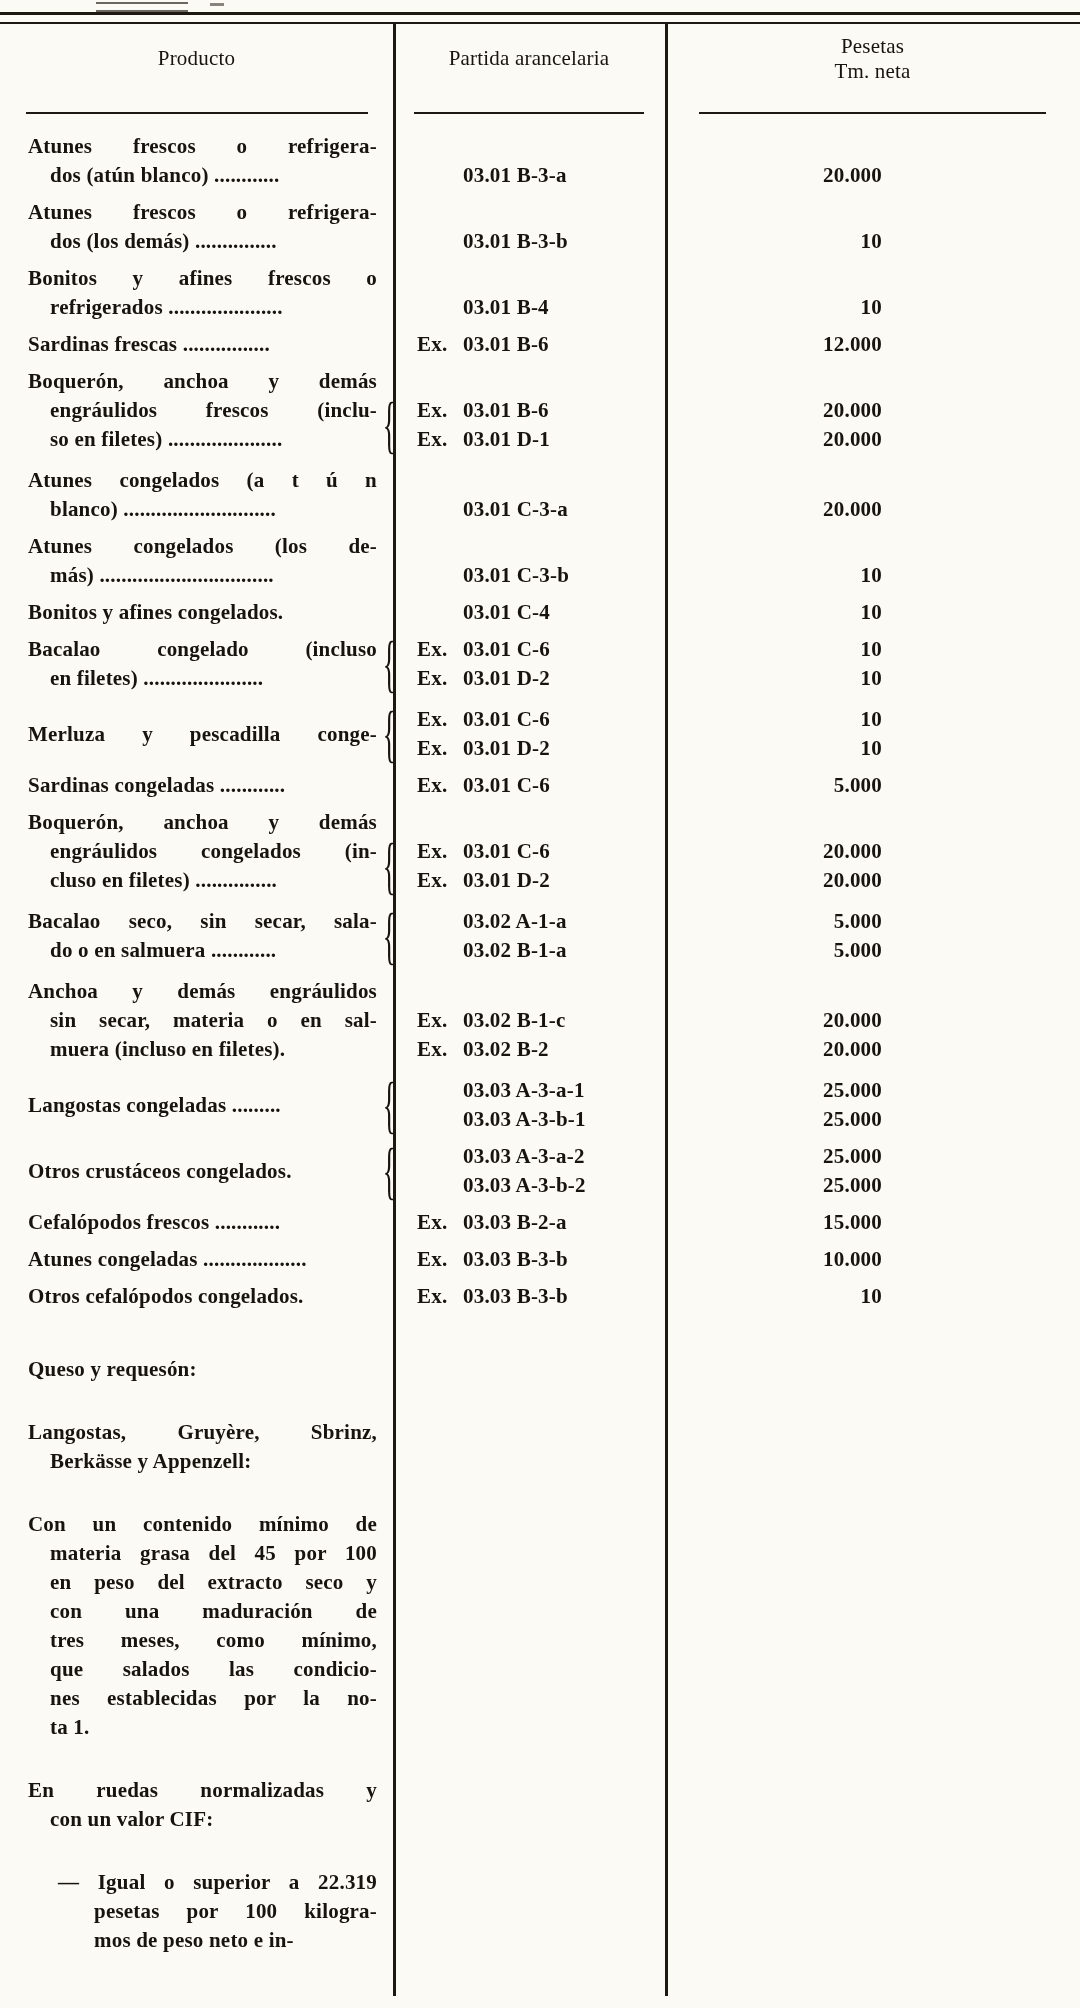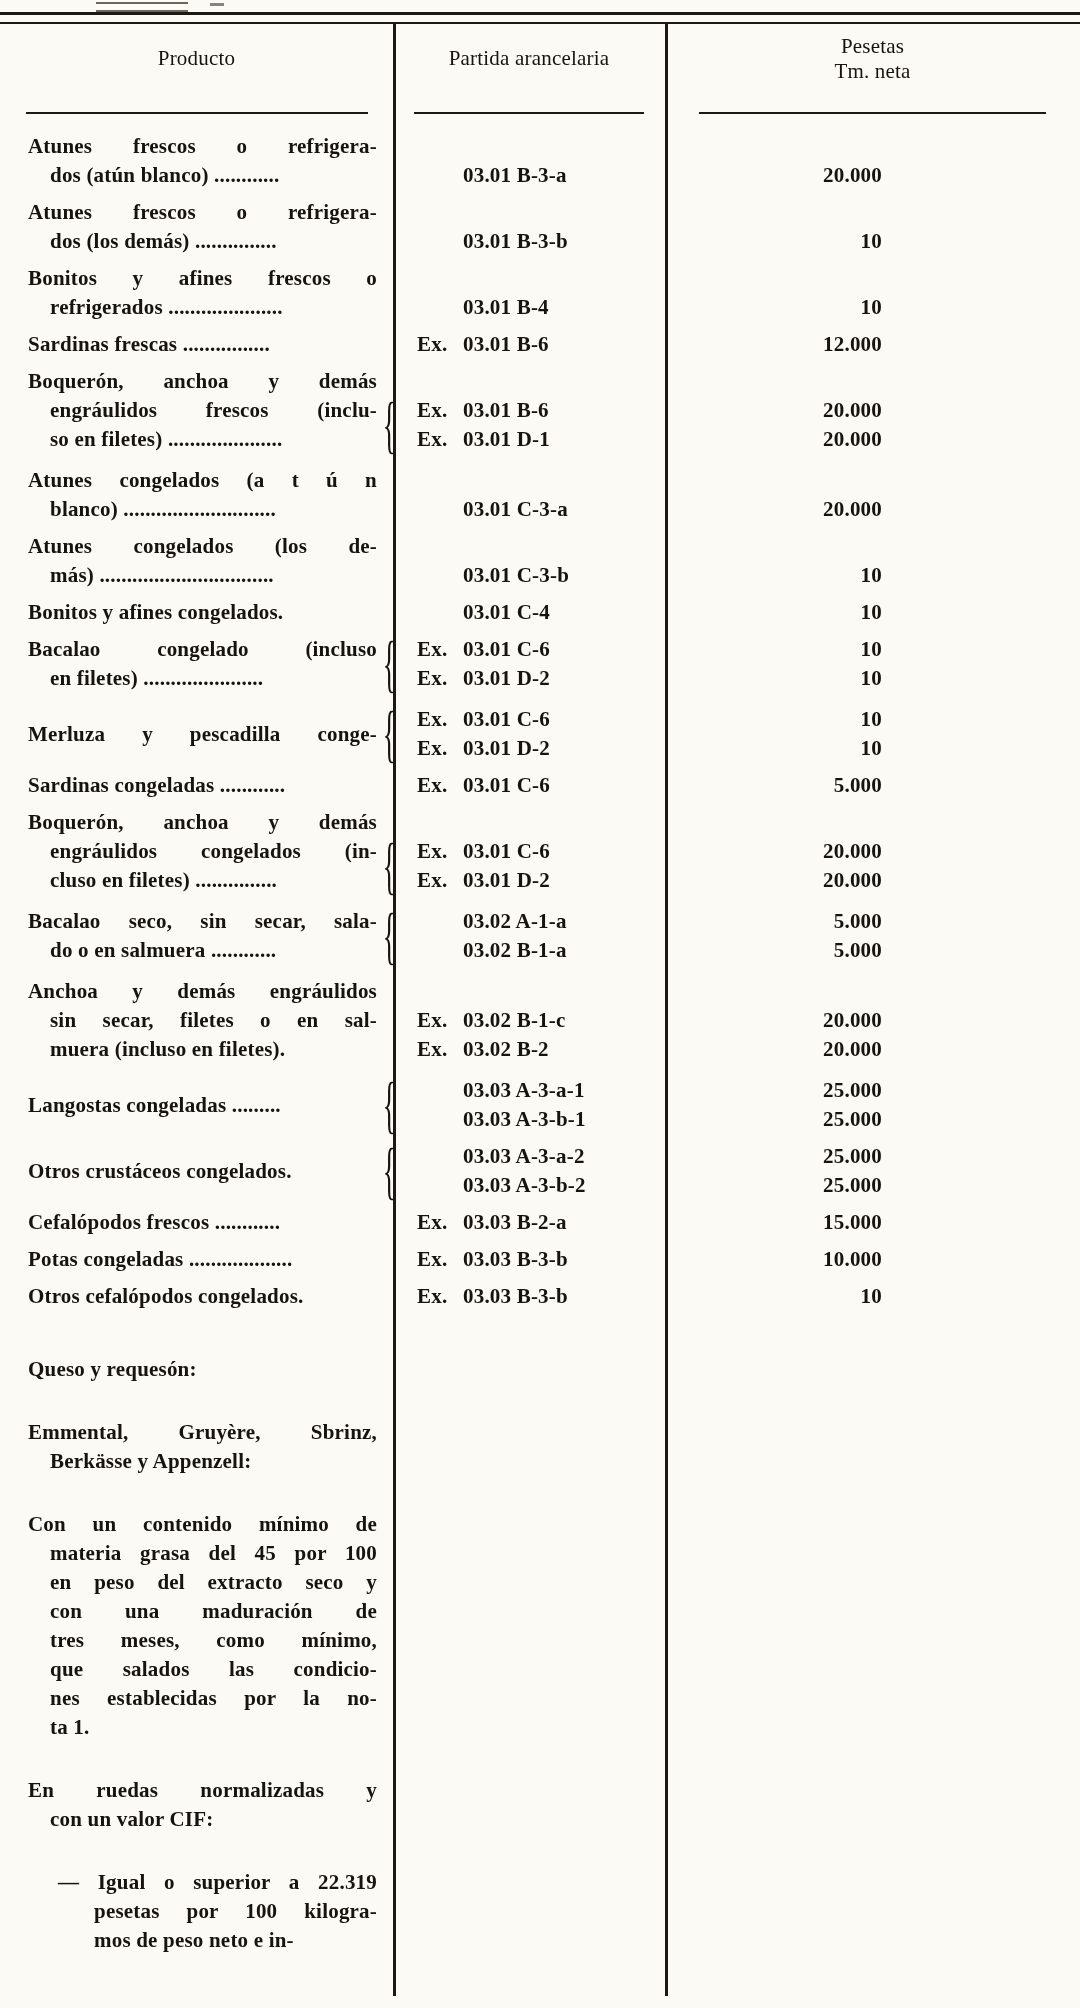--- a/index.html
+++ b/index.html
@@ -313,21 +313,21 @@
           </div>
         </div>
         <div class="cell cell-pesetas">
           <div class="val">5.000</div>
           <div class="val">5.000</div>
         </div>
       </div>
       <div class="row gap">
         <div class="cell cell-product">
           <div class="pline just">Anchoa y demás engráulidos</div>
-          <div class="pline ind just">sin secar, filetes o en sal-</div>
+          <div class="pline ind just">sin secar, materia o en sal-</div>
           <div class="pline ind">muera (incluso en filetes).</div>
         </div>
         <div class="cell cell-partida bottom">
           <div class="entry">
             <span class="ex">Ex.</span>
             <span class="code">03.02 B-1-c</span>
           </div>
           <div class="entry">
             <span class="ex">Ex.</span>
             <span class="code">03.02 B-2</span>
@@ -387,21 +387,21 @@
             <span class="ex">Ex.</span>
             <span class="code">03.03 B-2-a</span>
           </div>
         </div>
         <div class="cell cell-pesetas">
           <div class="val">15.000</div>
         </div>
       </div>
       <div class="row">
         <div class="cell cell-product">
-          <div class="pline">Potas congeladas ...................</div>
+          <div class="pline">Atunes congeladas ...................</div>
         </div>
         <div class="cell cell-partida">
           <div class="entry">
             <span class="ex">Ex.</span>
             <span class="code">03.03 B-3-b</span>
           </div>
         </div>
         <div class="cell cell-pesetas">
           <div class="val">10.000</div>
         </div>
@@ -420,21 +420,21 @@
           <div class="val">10</div>
         </div>
       </div>
     </div>
 
   <div class="sections" id="sections">
       <div class="section first">
         <div class="sline">Queso y requesón:</div>
       </div>
       <div class="section">
-        <div class="sline just">Emmental, Gruyère, Sbrinz,</div>
+        <div class="sline just">Langostas, Gruyère, Sbrinz,</div>
         <div class="sline ind">Berkässe y Appenzell:</div>
       </div>
       <div class="section">
         <div class="sline just">Con un contenido mínimo de</div>
         <div class="sline ind just">materia grasa del 45 por 100</div>
         <div class="sline ind just">en peso del extracto seco y</div>
         <div class="sline ind just">con una maduración de</div>
         <div class="sline ind just">tres meses, como mínimo,</div>
         <div class="sline ind just">que salados las condicio-</div>
         <div class="sline ind just">nes establecidas por la no-</div>

